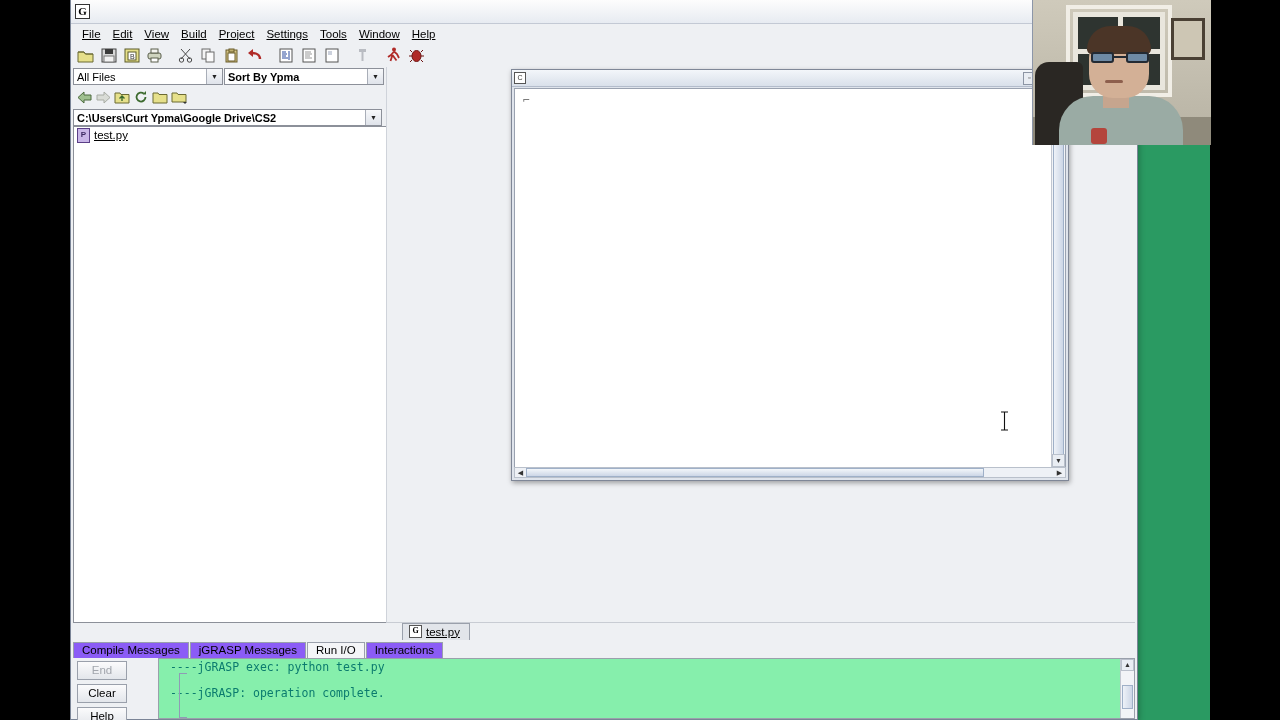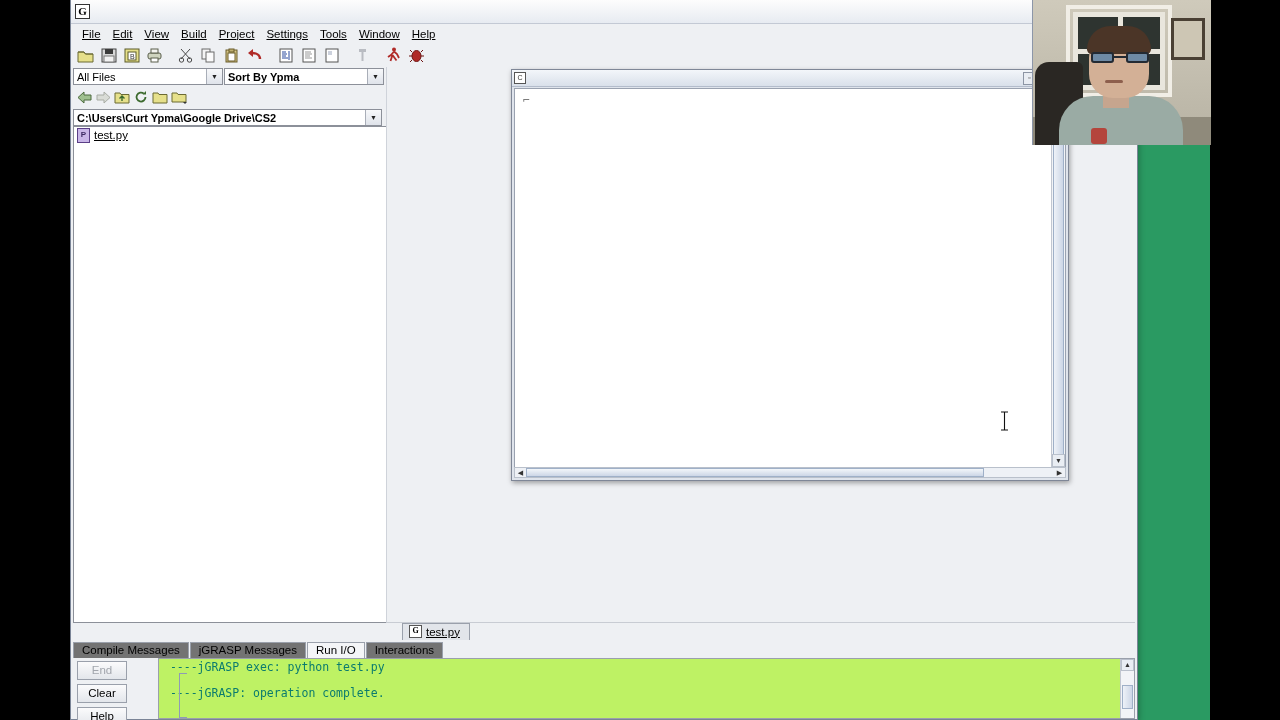--- a/index.html
+++ b/index.html
@@ -218,37 +218,37 @@
   }
   .dtab .lbl { text-decoration: underline; }
 
   
   .msg-pane {
     position: absolute; left: 2px; right: 2px; bottom: 0; height: 78px;
     background: #eef0f3;
   }
   .msg-tabs { height: 17px; display: flex; align-items: flex-end; font-size: 11.5px; }
   .mtab {
-    border: 1px solid #9aa0ab; border-bottom: none; background: #737373;
+    border: 1px solid #9aa0ab; border-bottom: none; background: #8b5cf6;
     padding: 1px 8px 2px 8px; margin-right: 1px; color: #000;
   }
   .mtab.active { background: #f4f5f7; }
   .msg-body { position: absolute; left: 0; right: 0; top: 17px; bottom: 0; display: flex; gap: 27px; }
   .io-buttons {
     width: 58px; padding-top: 3px; display: flex; flex-direction: column;
     align-items: center; gap: 4px; background: #eef0f3;
   }
   .iobtn {
     width: 48px; height: 19px; border: 1px solid #9aa0ab;
     background: linear-gradient(#fbfbfc,#e3e6eb);
     font-size: 11.5px; line-height: 17px; text-align: center; color: #000;
   }
   .iobtn.disabled { color: #a2a6ad; }
   .io-console {
-    flex: 1; background: #bef264; border: 1px solid #9aa0ab; margin: 0 0 0 0;
+    flex: 1; background: #86efac; border: 1px solid #9aa0ab; margin: 0 0 0 0;
     position: relative; overflow: hidden;
   }
   .io-text {
     position: absolute; left: 4px; top: 2px; right: 14px; bottom: 0;
     font-family: "DejaVu Sans Mono", monospace; font-size: 11.5px; line-height: 13px;
     color: #0b7b6e; white-space: pre;
   }
   .io-bracket {
     position: absolute; left: 20px; top: 14px; width: 7px; height: 43px;
     border-left: 1px solid #8f9bb5; border-top: 1px solid #8f9bb5; border-bottom: 1px solid #8f9bb5;

